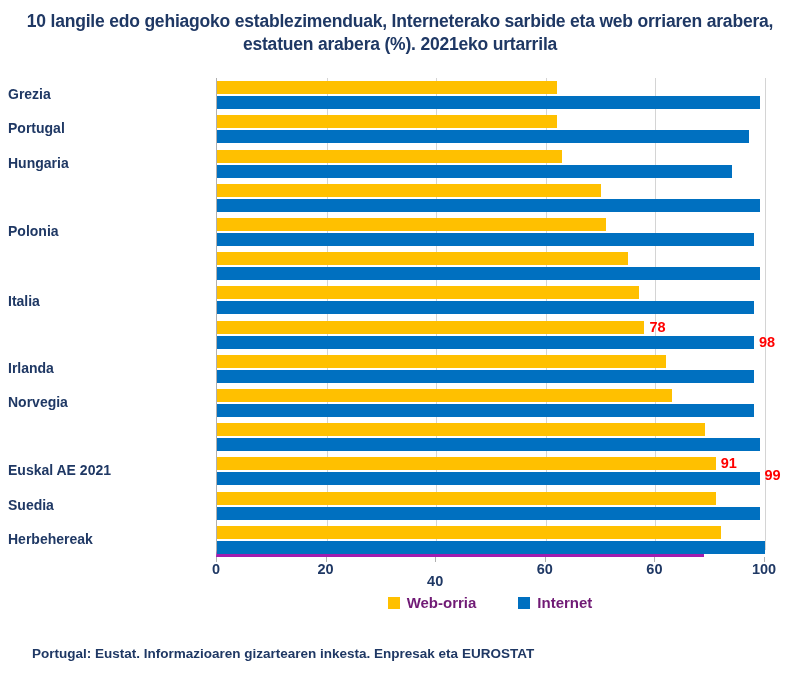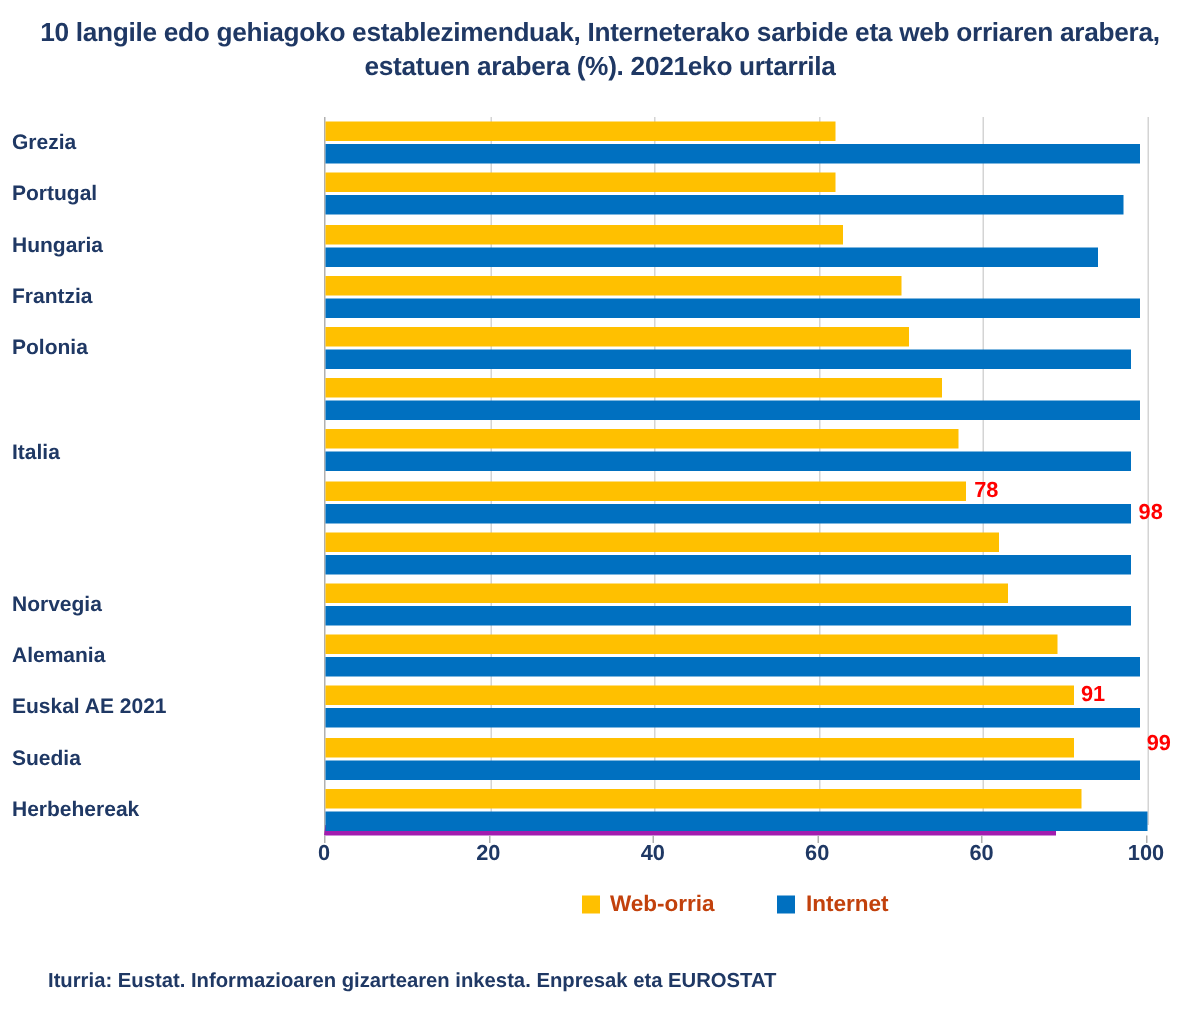--- a/index.html
+++ b/index.html
@@ -119,21 +119,21 @@
     gap: 7px;
   }
   .legend-swatch {
     width: 12px;
     height: 12px;
     display: inline-block;
   }
   .legend-text {
     font-size: 15px;
     font-weight: bold;
-    color: #c2410c;
+    color: #701a75;
   }
   #source-note {
     position: absolute;
     left: 32px;
     top: 646px;
     font-size: 13.5px;
     font-weight: bold;
     color: #1F3864;
   }
 </style>
@@ -193,21 +193,21 @@
         <div class="bar bar-net" style="width: 537.04px; top: 18.1071px; background: rgb(0, 112, 192);"></div>
       </div>
       <div class="cat-row" style="top: 342.143px; height: 34.2143px;">
         <div class="bar bar-web" style="width: 487.72px; top: 3.10714px; background: rgb(255, 192, 0);"></div>
         <div class="bar bar-net" style="width: 542.52px; top: 18.1071px; background: rgb(0, 112, 192);"></div>
       </div>
       <div class="cat-row" style="top: 376.357px; height: 34.2143px;">
         <div class="bar bar-web" style="width: 498.68px; top: 3.10714px; background: rgb(255, 192, 0);"></div>
         <div class="bar bar-net" style="width: 542.52px; top: 18.1071px; background: rgb(0, 112, 192);"></div>
         <div class="bar-label" style="left: 503.68px; top: 3.10714px; color: rgb(255, 0, 0);">91</div>
-        <div class="bar-label" style="left: 547.52px; top: 36px; color: rgb(255, 0, 0);">99</div>
+        <div class="bar-label" style="left: 547.52px; top: 15px; color: rgb(255, 0, 0);">99</div>
       </div>
       <div class="cat-row" style="top: 410.571px; height: 34.2143px;">
         <div class="bar bar-web" style="width: 498.68px; top: 3.10714px; background: rgb(255, 192, 0);"></div>
         <div class="bar bar-net" style="width: 542.52px; top: 18.1071px; background: rgb(0, 112, 192);"></div>
       </div>
       <div class="cat-row" style="top: 444.786px; height: 34.2143px;">
         <div class="bar bar-web" style="width: 504.16px; top: 3.10714px; background: rgb(255, 192, 0);"></div>
         <div class="bar bar-net" style="width: 548px; top: 18.1071px; background: rgb(0, 112, 192);"></div>
       </div>
     </div>
@@ -216,38 +216,37 @@
       <div class="legend-item">
         <span class="legend-swatch" style="background: rgb(255, 192, 0);"></span>
         <span class="legend-text">Web-orria</span>
       </div>
       <div class="legend-item">
         <span class="legend-swatch" style="background: rgb(0, 112, 192);"></span>
         <span class="legend-text">Internet</span>
       </div>
     </div>
 
-  <div id="source-note">Iturria: Eustat. Informazioaren gizartearen inkesta. Enpresak eta EUROSTAT</div>
+  <div id="source-note">Portugal: Eustat. Informazioaren gizartearen inkesta. Enpresak eta EUROSTAT</div>
 
 <div class="ylabel" style="top: 86.1071px; right: 592px;">Grezia</div>
     <div class="ylabel" style="top: 120.321px; right: 592px;">Portugal</div>
     <div class="ylabel" style="top: 154.536px; right: 592px;">Hungaria</div>
-    <div class="ylabel" style="top: 188.75px; right: 592px;">Frantzia</div>
     <div class="ylabel" style="top: 222.964px; right: 592px;">Polonia</div>
     <div class="ylabel" style="top: 257.179px; right: 592px; margin-top: 36px;">Italia</div>
+    <div class="ylabel" style="top: 359.821px; right: 592px;">Irlanda</div>
     <div class="ylabel" style="top: 394.036px; right: 592px;">Norvegia</div>
-    <div class="ylabel" style="top: 428.25px; right: 592px;">Alemania</div>
     <div class="ylabel" style="top: 462.464px; right: 592px;">Euskal AE 2021</div>
     <div class="ylabel" style="top: 530.893px; right: 592px;">Herbehereak</div>
     <div class="ylabel" style="top: 496.679px; right: 592px;">Suedia</div>
     <div class="xtick" style="left: 196px;">0</div>
     <div class="tickmark" style="left: 216px;"></div>
     <div class="xtick" style="left: 305.6px;">20</div>
     <div class="tickmark" style="left: 325.6px;"></div>
-    <div class="xtick" style="left: 415.2px;">40</div>
+    <div class="xtick" style="left: 415.2px; margin-top: 12px;">40</div>
     <div class="tickmark" style="left: 435.2px;"></div>
     <div class="xtick" style="left: 524.8px;">60</div>
     <div class="tickmark" style="left: 544.8px;"></div>
     <div class="xtick" style="left: 634.4px;">60</div>
     <div class="tickmark" style="left: 654.4px;"></div>
     <div class="xtick" style="left: 744px;">100</div>
     <div class="tickmark" style="left: 764px;"></div>
   </div>
 
 </body></html>

